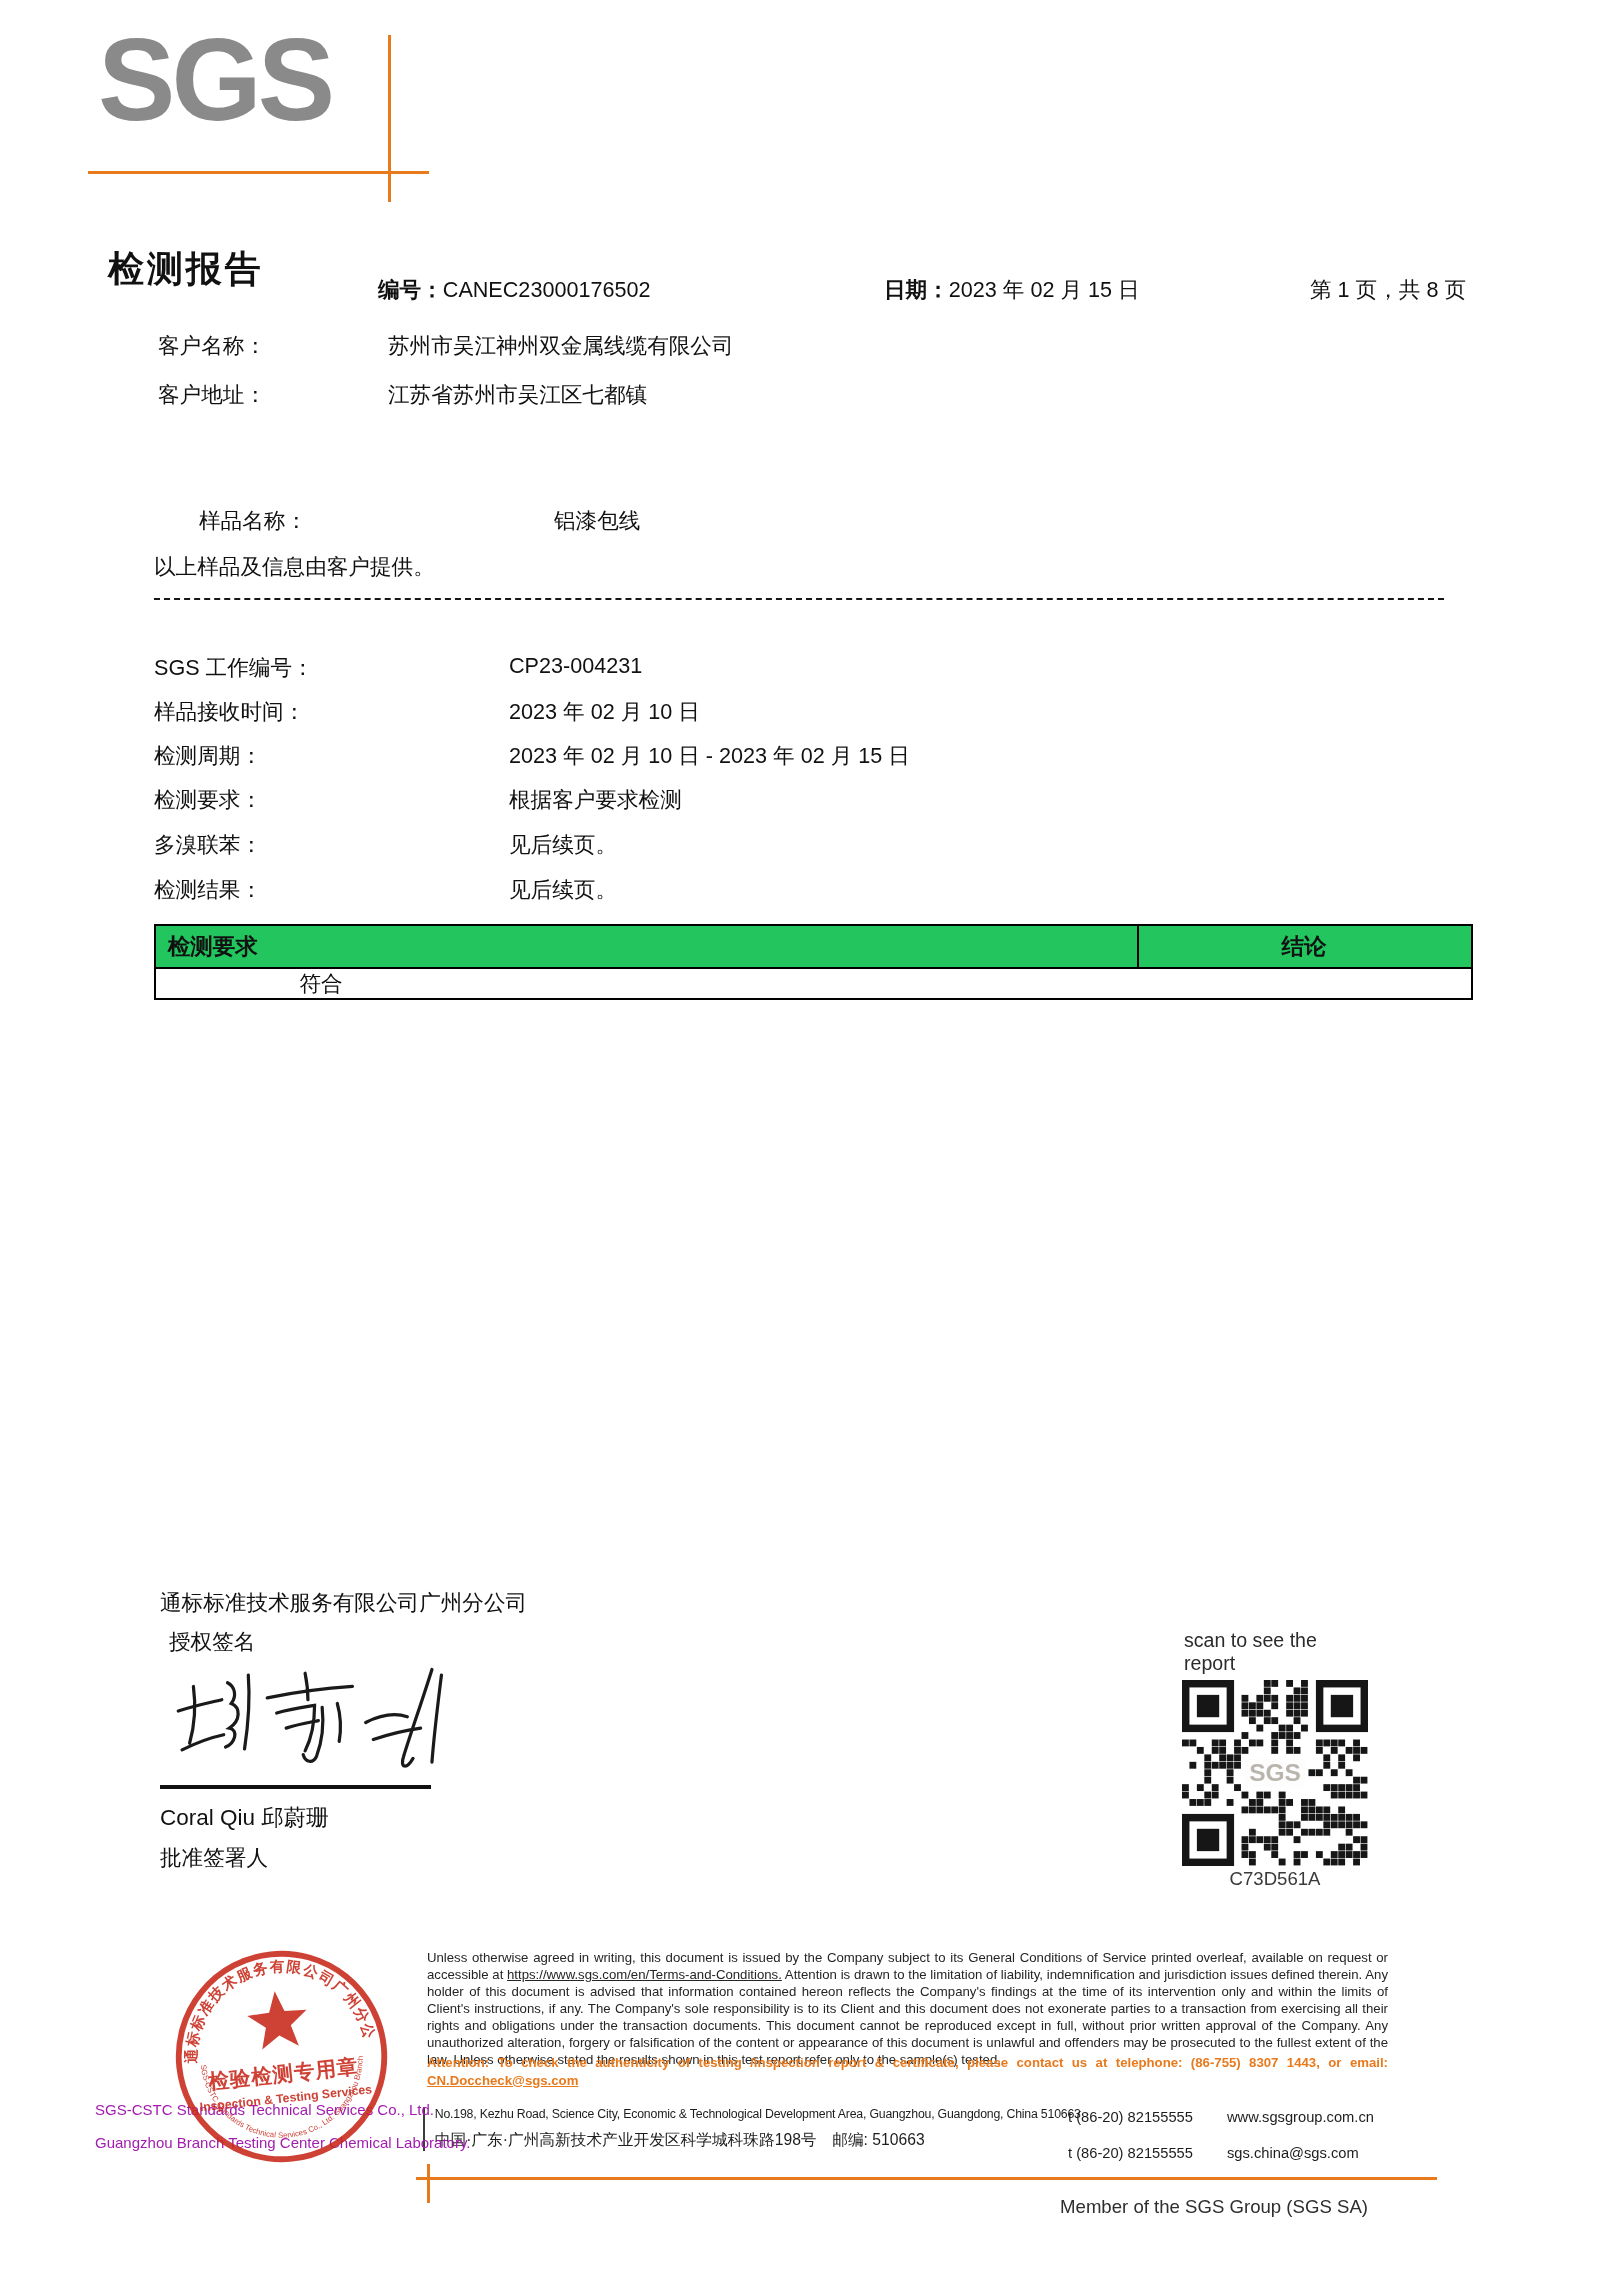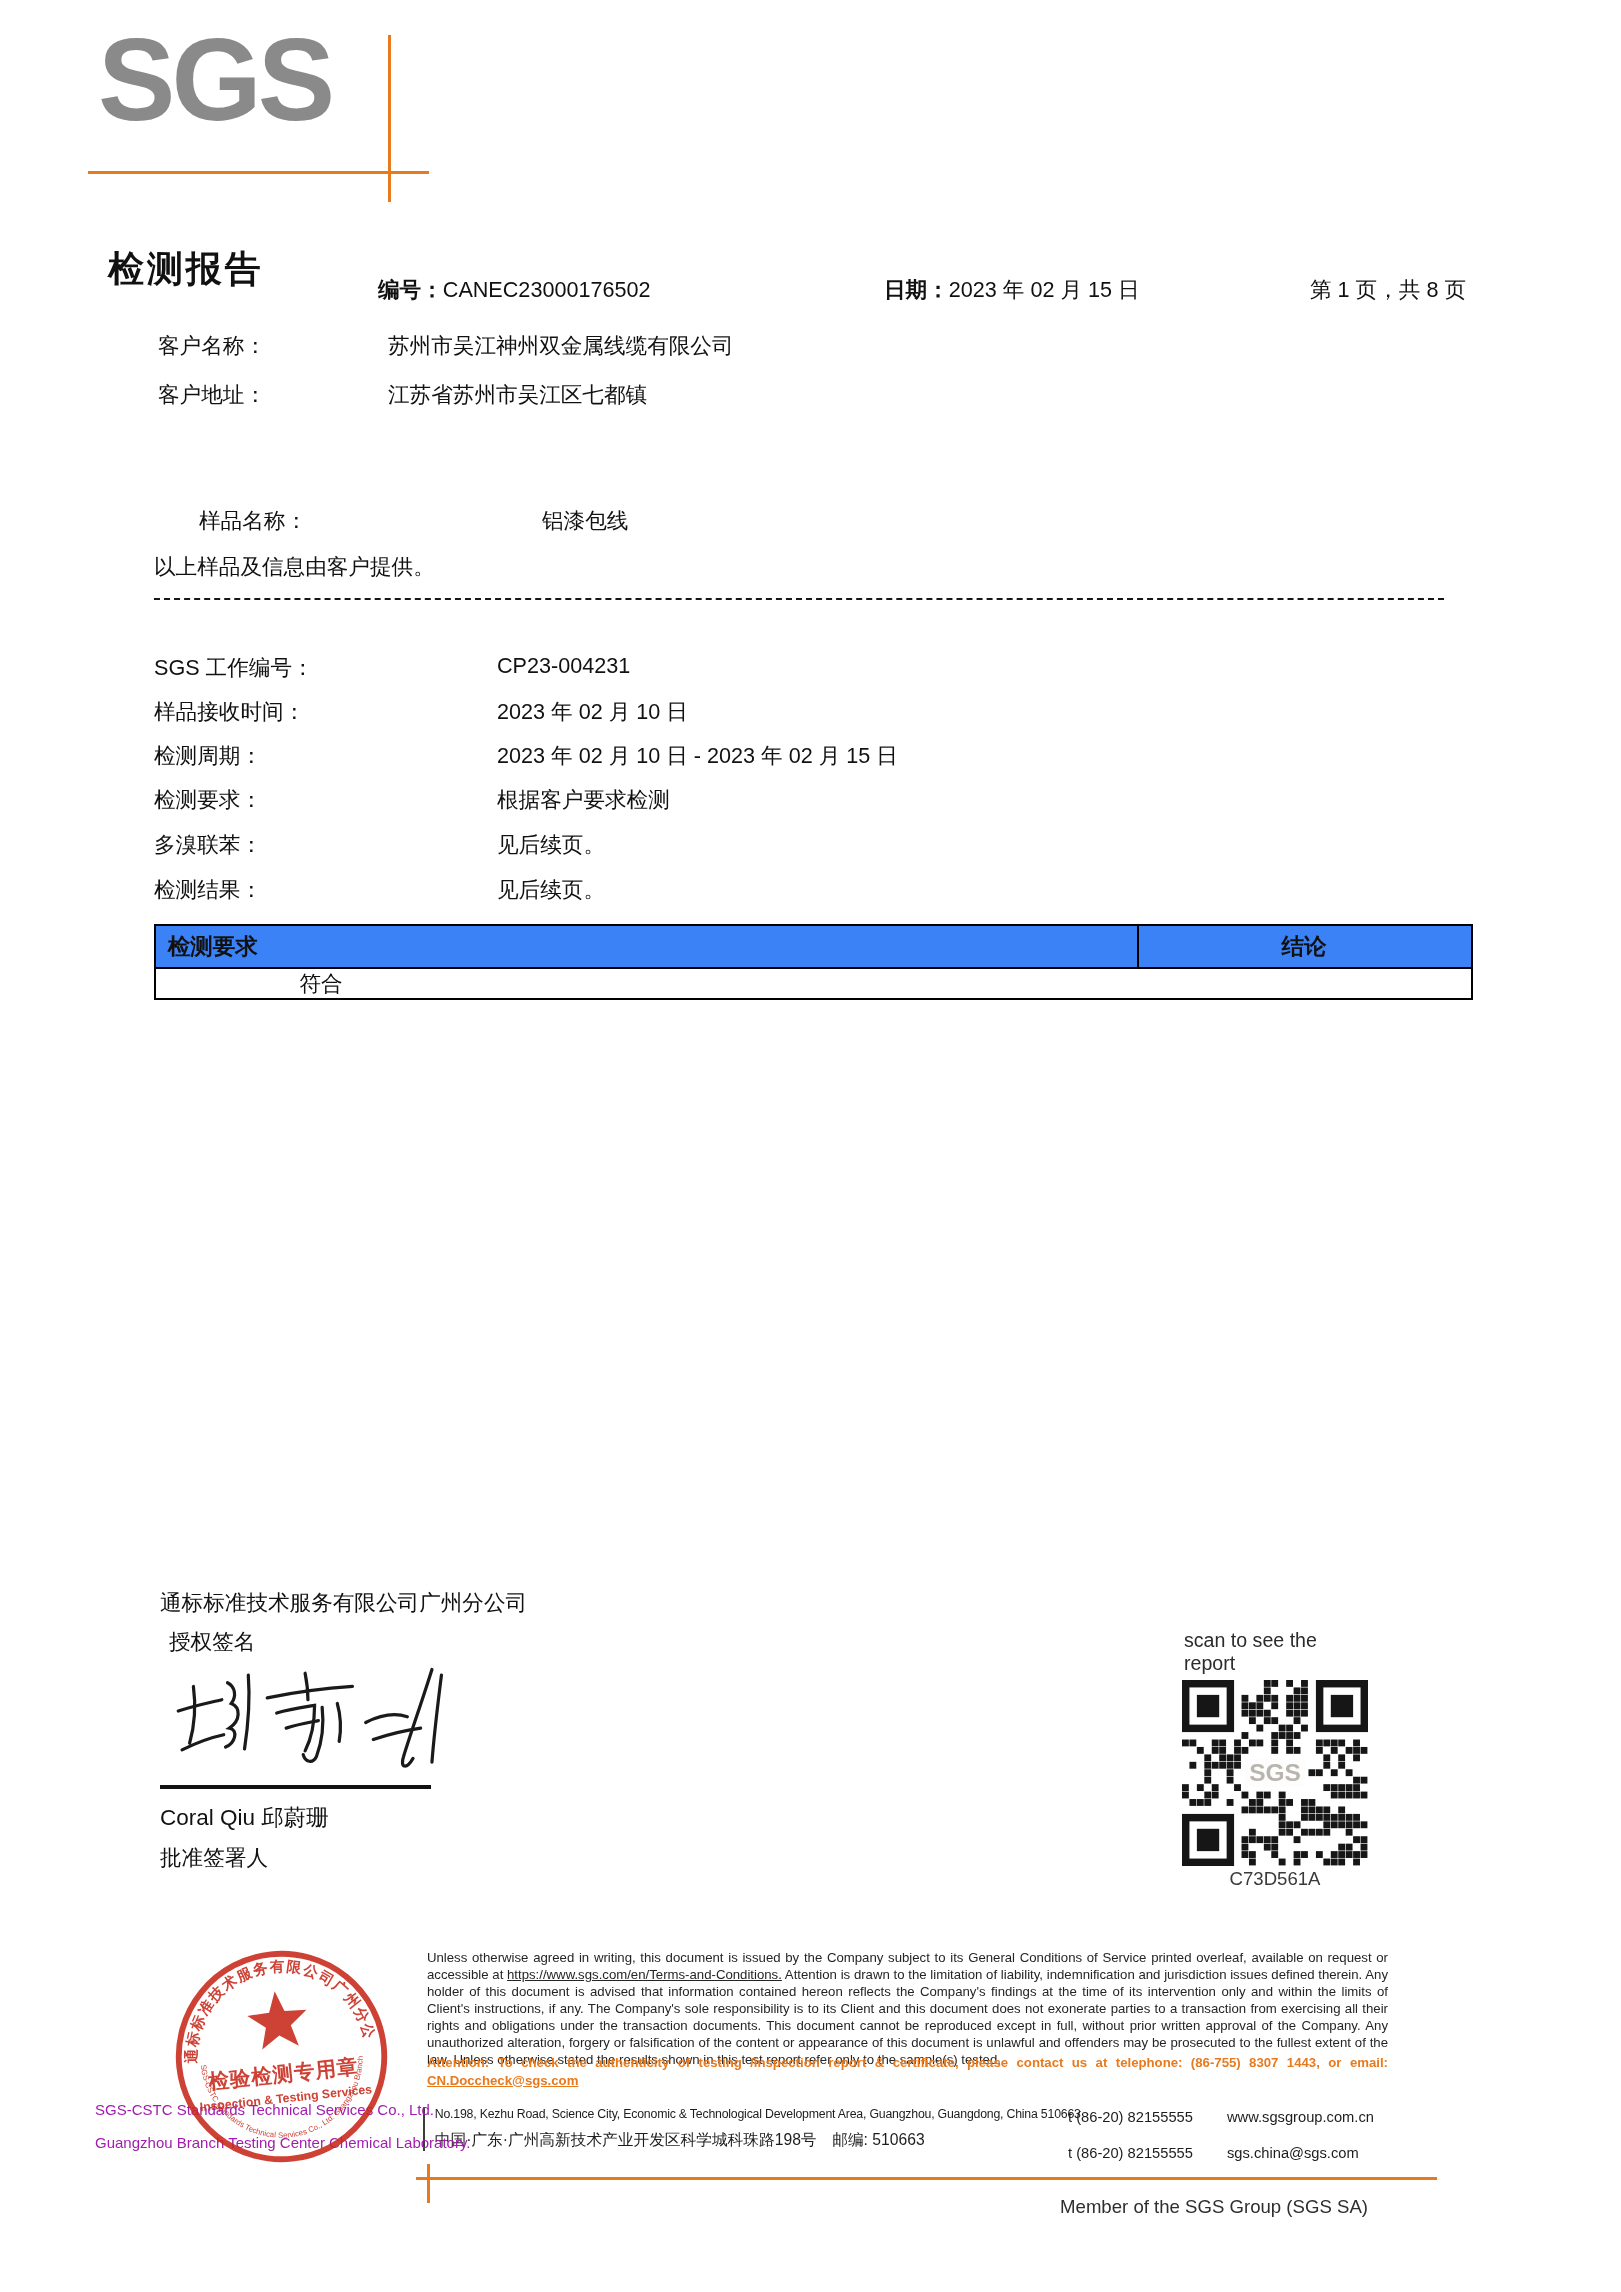--- a/index.html
+++ b/index.html
@@ -15,26 +15,26 @@
   .doc-title{position:absolute;left:108px;top:245px;font-size:36px;font-weight:bold;letter-spacing:2.9px;}
   .hdr{position:absolute;top:275px;font-size:21.6px;white-space:nowrap;}
   .hdr b{font-weight:bold;}
   .hdr-no{left:378px;}
   .hdr-date{left:884px;}
   .hdr-page{left:1310px;}
   
   .lv{position:absolute;font-size:21.6px;white-space:nowrap;}
   .lv .val{position:absolute;white-space:nowrap;}
   .client .val{left:230px;}
-  .job .val{left:343px;}
+  .job .val{left:355px;}
   .dashline{position:absolute;left:154px;top:598px;width:1290px;height:0;
             border-top:2.9px dashed #161616;}
   
   .sum-table{position:absolute;left:154px;top:924px;width:1315px;border:2px solid #000;}
-  .sum-head{display:flex;background:#3b82f6;border-bottom:2px solid #000;}
+  .sum-head{display:flex;background:#22c55e;border-bottom:2px solid #000;}
   .sum-body{display:flex;}
   .col-req{width:983px;border-right:2px solid #000;box-sizing:border-box;}
   .col-con{width:330px;box-sizing:border-box;display:flex;align-items:center;justify-content:center;}
   .sum-head .col-req{padding:4.9px 11.8px;font-size:22.5px;font-weight:bold;}
   .sum-head .col-con{padding:4.9px 0;font-size:22.5px;font-weight:bold;}
   .sum-body .col-req{padding:7.8px 11.8px 11.8px 11.8px;font-size:22px;line-height:32px;text-align:justify;}
   .sum-body .col-con{font-size:21.6px;}
   
   .sign-company{position:absolute;left:160px;top:1588px;font-size:21.6px;}
   .sign-auth{position:absolute;left:169px;top:1627px;font-size:21.6px;}

